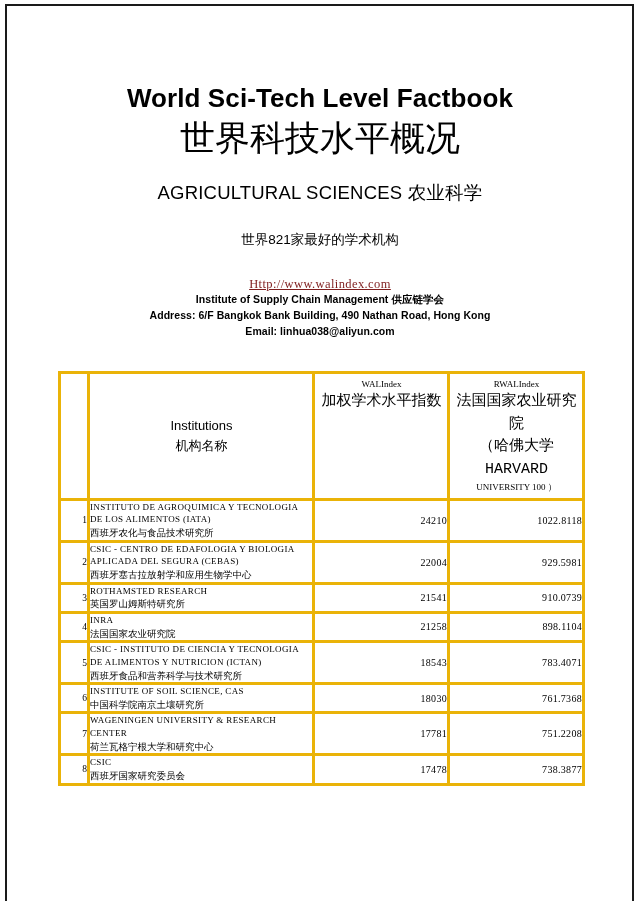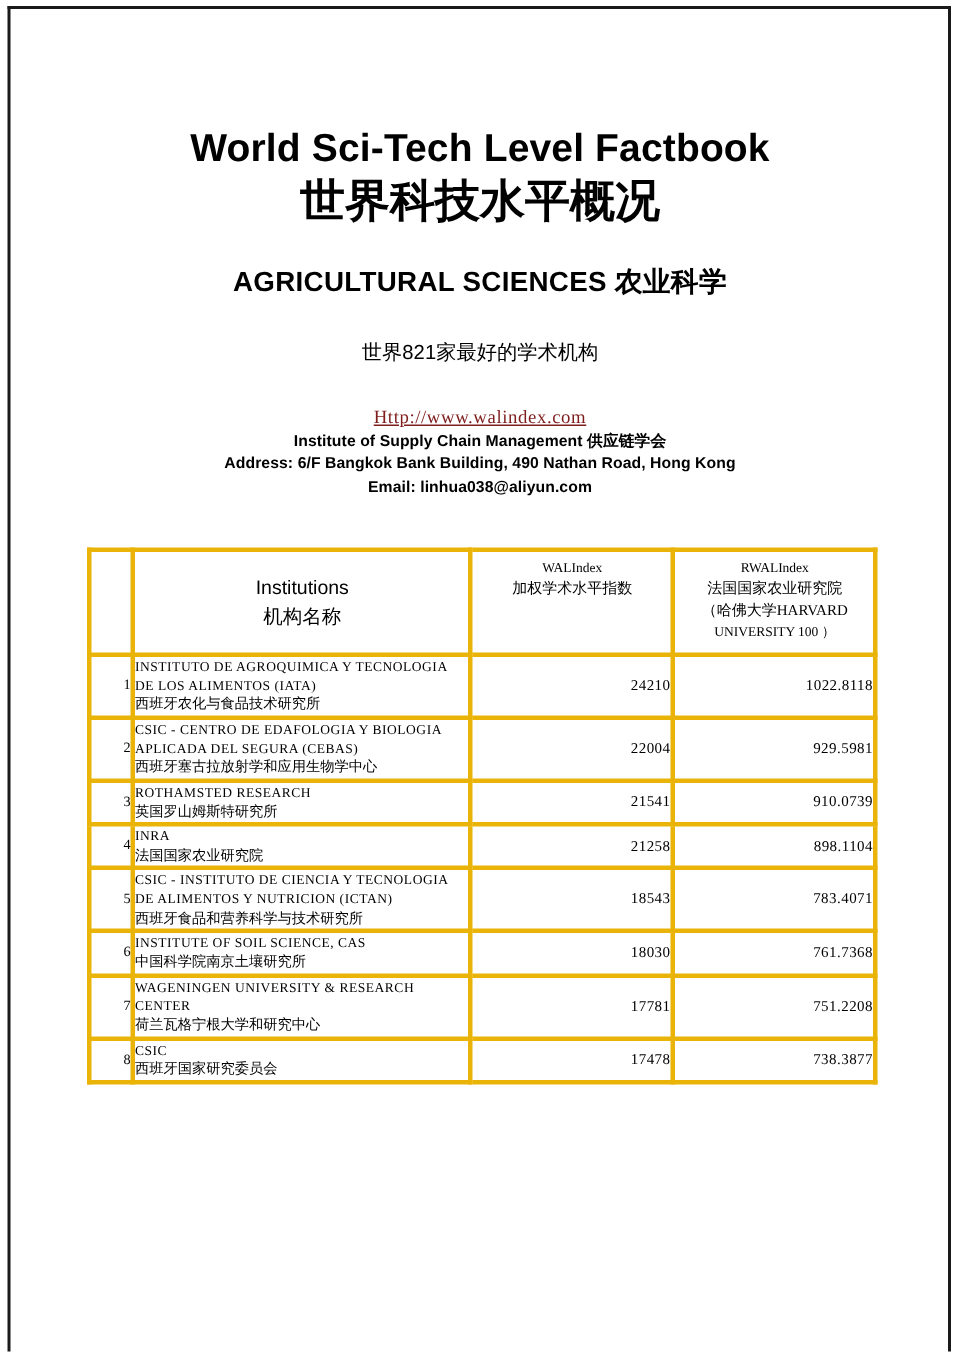--- a/index.html
+++ b/index.html
@@ -43,22 +43,22 @@
     margin: 0;
     padding-top: 84px;
     font-size: 26px;
     font-weight: bold;
     letter-spacing: 0.1px;
     line-height: 1.12;
   }
   .title-zh {
     margin: 0;
     padding-top: 5px;
-    font-size: 30px;
-    font-weight: bold;
+    font-size: 35px;
+    font-weight: normal;
     line-height: 1.15;
     text-align: center;
   }
 
   .subtitle-block {
     padding-top: 44px;
   }
   .subtitle-en {
     font-size: 12.5px;
     font-weight: bold;
@@ -66,21 +66,21 @@
   }
   .subtitle-zh {
     font-size: 13px;
     font-weight: bold;
     line-height: 1.4;
   }
 
   .section-head {
     padding-top: 22px;
     font-size: 18.5px;
-    font-weight: bold;
+    font-weight: normal;
     letter-spacing: 0.2px;
   }
 
   .count-block {
     padding-top: 26px;
   }
   .count-en {
     font-size: 12.5px;
     font-weight: bold;
     line-height: 1.4;
@@ -139,21 +139,21 @@
     vertical-align: middle;
     height: 60px;
   }
   thead td.hd.serifish {
     font-family: "Liberation Serif", serif;
     font-size: 9px;
     vertical-align: top;
     padding-top: 4px;
   }
   thead td.hd .zh { font-family: "Liberation Sans", sans-serif; }
-  thead td.hd.serifish .zh { font-family: Liberation Serif, serif; font-size: 10px; }
+  thead td.hd.serifish .zh { font-family: Liberation Mono, monospace; font-size: 15px; }
 
   td.rank-n {
     text-align: right;
     font-size: 9.5px;
     padding-right: 2px;
     vertical-align: middle;
   }
   td.inst {
     font-size: 9px;
     line-height: 1.42;

